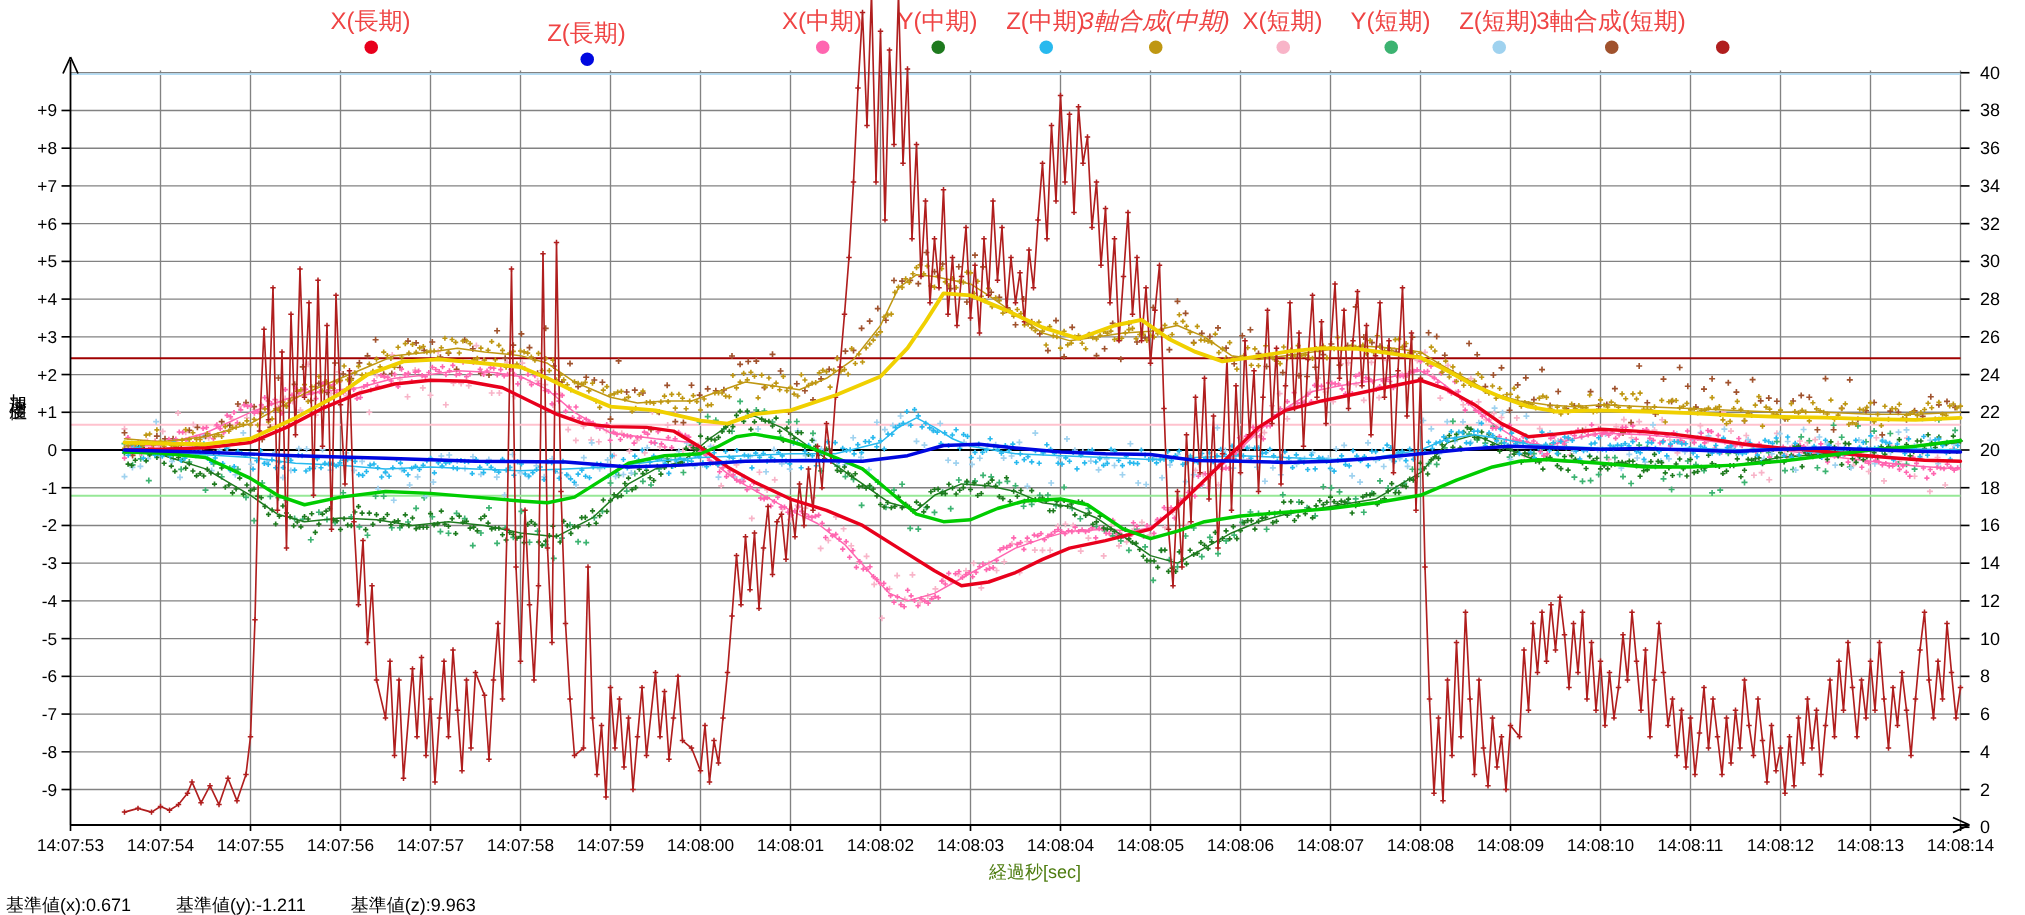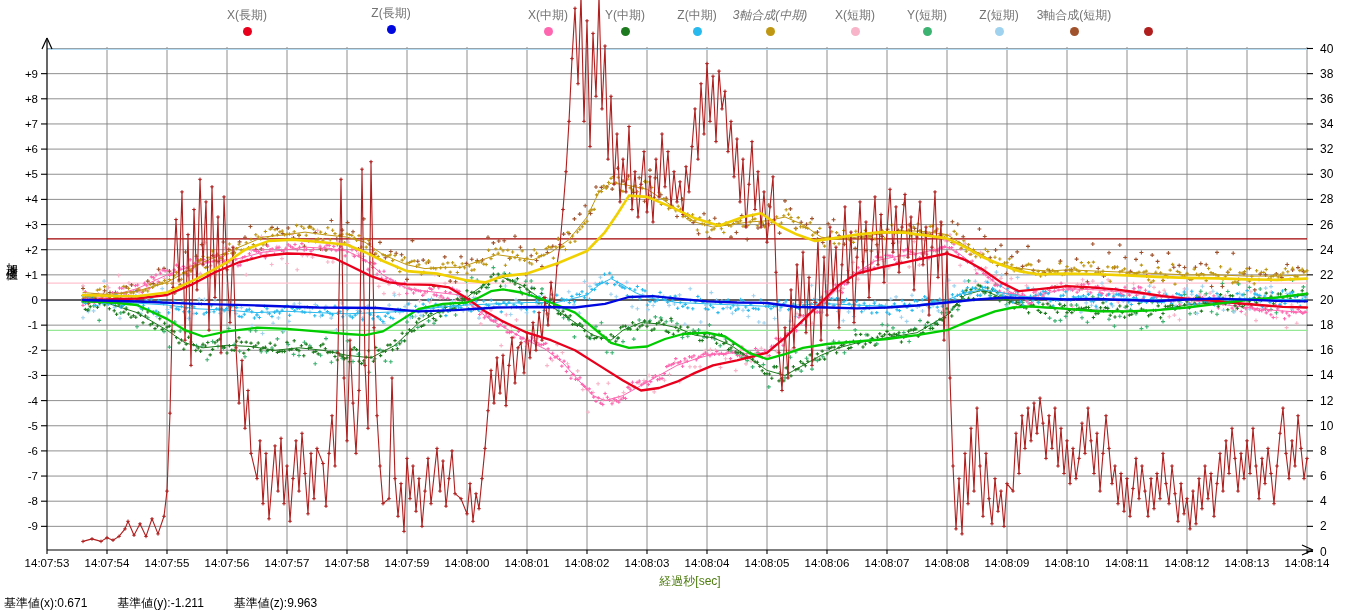--- a/index.html
+++ b/index.html
@@ -1,39 +1,39 @@
 <!DOCTYPE html>
 <html><head>
 <meta charset="utf-8">
 <style>
   html,body{margin:0;padding:0;background:#ffffff;}
   #stage{position:relative;width:1350px;height:610px;background:#ffffff;overflow:hidden;
          font-family:"Liberation Sans","DejaVu Sans",sans-serif;}
   #legend{position:absolute;left:0;top:0;width:1350px;height:42px;z-index:1;}
   .lg-item{position:absolute;width:120px;text-align:center;}
-  .lg-label{font-size:12px;color:#737373;display:block;line-height:14px;height:14px;}
+  .lg-label{font-size:16px;color:#ef4444;display:block;line-height:14px;height:14px;}
   .lg-dot{width:9px;height:9px;border-radius:50%;margin:5px auto 0 auto;}
   #chart{position:absolute;left:0;top:0;z-index:2;}
   .axis-title-y{position:absolute;left:3px;top:253px;z-index:3;font-size:12px;color:#000;
                 writing-mode:vertical-rl;letter-spacing:2px;}
   .axis-title-x{position:absolute;left:610px;top:573px;width:160px;text-align:center;z-index:3;
                 font-size:12px;color:#4d7c0f;}
   #footer{position:absolute;left:4px;top:595px;z-index:3;font-size:12px;color:#000;}
   #footer span{margin-right:30px;}
 </style>
 </head>
 <body>
 
 <div id="stage">
   <div id="legend">
       <div class="lg-item" style="left: 187px; top: 8px;">
         <span class="lg-label">X(長期)</span>
         <div class="lg-dot" style="background: rgb(232, 0, 28);"></div>
       </div>
-      <div class="lg-item" style="left: 331px; top: 6px;">
+      <div class="lg-item" style="left: 331px; top: 16px;">
         <span class="lg-label">Z(長期)</span>
         <div class="lg-dot" style="background: rgb(0, 8, 224);"></div>
       </div>
       <div class="lg-item" style="left: 488px; top: 8px;">
         <span class="lg-label">X(中期)</span>
         <div class="lg-dot" style="background: rgb(255, 102, 176);"></div>
       </div>
       <div class="lg-item" style="left: 565px; top: 8px;">
         <span class="lg-label">Y(中期)</span>
         <div class="lg-dot" style="background: rgb(30, 122, 30);"></div>

